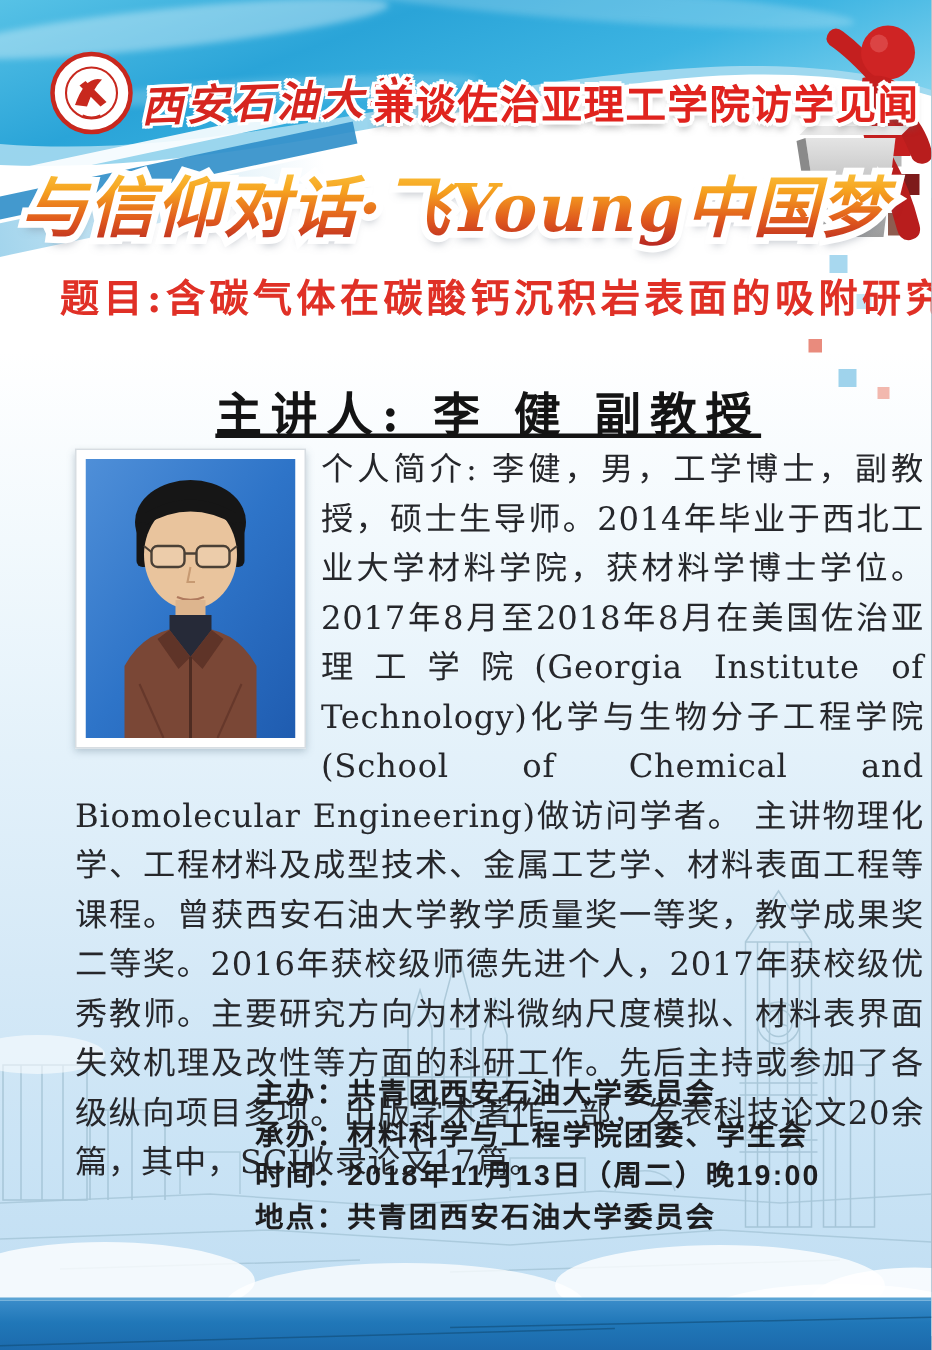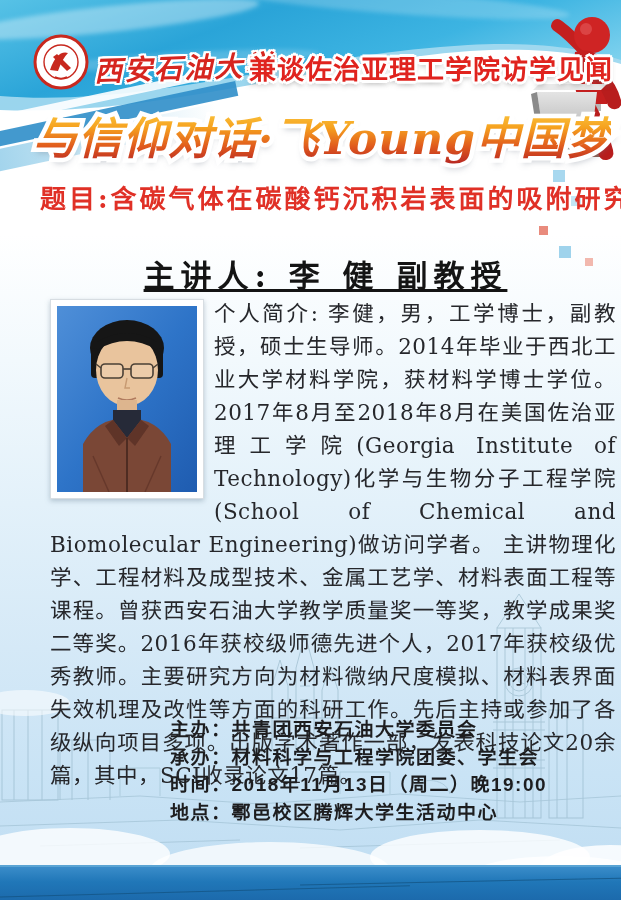--- a/index.html
+++ b/index.html
@@ -28,21 +28,21 @@
   
   .figure{position:absolute;right:-4px;top:8px;width:130px;height:175px;z-index:4;}
   
   .ribbon{position:absolute;z-index:2;pointer-events:none;}
   .r1{left:-60px;top:112px;width:300px;height:15px;background:#2f8ec9;transform:rotate(-12deg);opacity:.9;}
   .r2{left:-60px;top:132px;width:280px;height:22px;background:linear-gradient(90deg,#8ccae8,rgba(190,227,244,0));transform:rotate(-12deg);}
   .r3{left:-60px;top:100px;width:260px;height:8px;background:rgba(255,255,255,.9);transform:rotate(-12deg);}
   
   .sq{position:absolute;z-index:3;}
   
-  .title-wrap{position:absolute;left:14px;right:10px;top:103px;height:70px;text-align:right;z-index:5;}
+  .title-wrap{position:absolute;left:14px;right:10px;top:103px;height:70px;text-align:left;z-index:5;}
   .title{font:italic 700 44px "DejaVu Serif",serif;letter-spacing:1px;white-space:nowrap;}
   .title-outline{color:#fff;-webkit-text-stroke:9px #fff;text-shadow:0 5px 6px rgba(110,120,135,.5);}
   .title-fill{position:absolute;left:0;right:0;top:0;
     background:linear-gradient(180deg,#fcd24a 5%,#f6a21f 38%,#e05a1d 68%,#b01e23 100%);
     -webkit-background-clip:text;background-clip:text;color:transparent;}
   
   .topic1{position:absolute;left:40px;right:20px;top:178px;text-align:right;z-index:5;
     font:700 26px "DejaVu Serif",serif;color:#e03026;letter-spacing:3px;white-space:nowrap;}
   .topic2{position:absolute;left:40px;right:30px;top:212px;text-align:center;z-index:5;
     font:700 27px "DejaVu Serif",serif;color:#e03026;letter-spacing:5px;white-space:nowrap;}
@@ -249,21 +249,21 @@
         <line x1="104" y1="150" x2="88" y2="186" stroke="#66382b" stroke-width="1.4"></line>
       </svg>
     </div>
     <p class="bio-text"><span>个人简介: </span><span>李健，男，工学博士，副教授，硕士生导师。2014年毕业于西北工业大学材料学院，获材料学博士学位。2017年8月至2018年8月在美国佐治亚理工学院(Georgia Institute of Technology)化学与生物分子工程学院(School of Chemical and Biomolecular Engineering)做访问学者。 主讲物理化学、工程材料及成型技术、金属工艺学、材料表面工程等课程。曾获西安石油大学教学质量奖一等奖，教学成果奖二等奖。2016年获校级师德先进个人，2017年获校级优秀教师。主要研究方向为材料微纳尺度模拟、材料表界面失效机理及改性等方面的科研工作。先后主持或参加了各级纵向项目多项。出版学术著作一部，发表科技论文20余篇，其中，SCI收录论文17篇。</span></p>
   </div>
 
   <div class="footer">
     <div class="f-line">主办：共青团西安石油大学委员会</div>
     <div class="f-line">承办：材料科学与工程学院团委、学生会</div>
     <div class="f-line">时间：2018年11月13日（周二）晚19:00</div>
-    <div class="f-line">地点：鄠邑校区腾辉大学生活动中心</div>
+    <div class="f-line">地点：共青团西安石油大学委员会</div>
   </div>
 
   <div class="bottom-band">
     <div class="band-line bl1"></div>
     <div class="band-line bl2"></div>
   </div>
 
 </div>
 
 </body></html>

